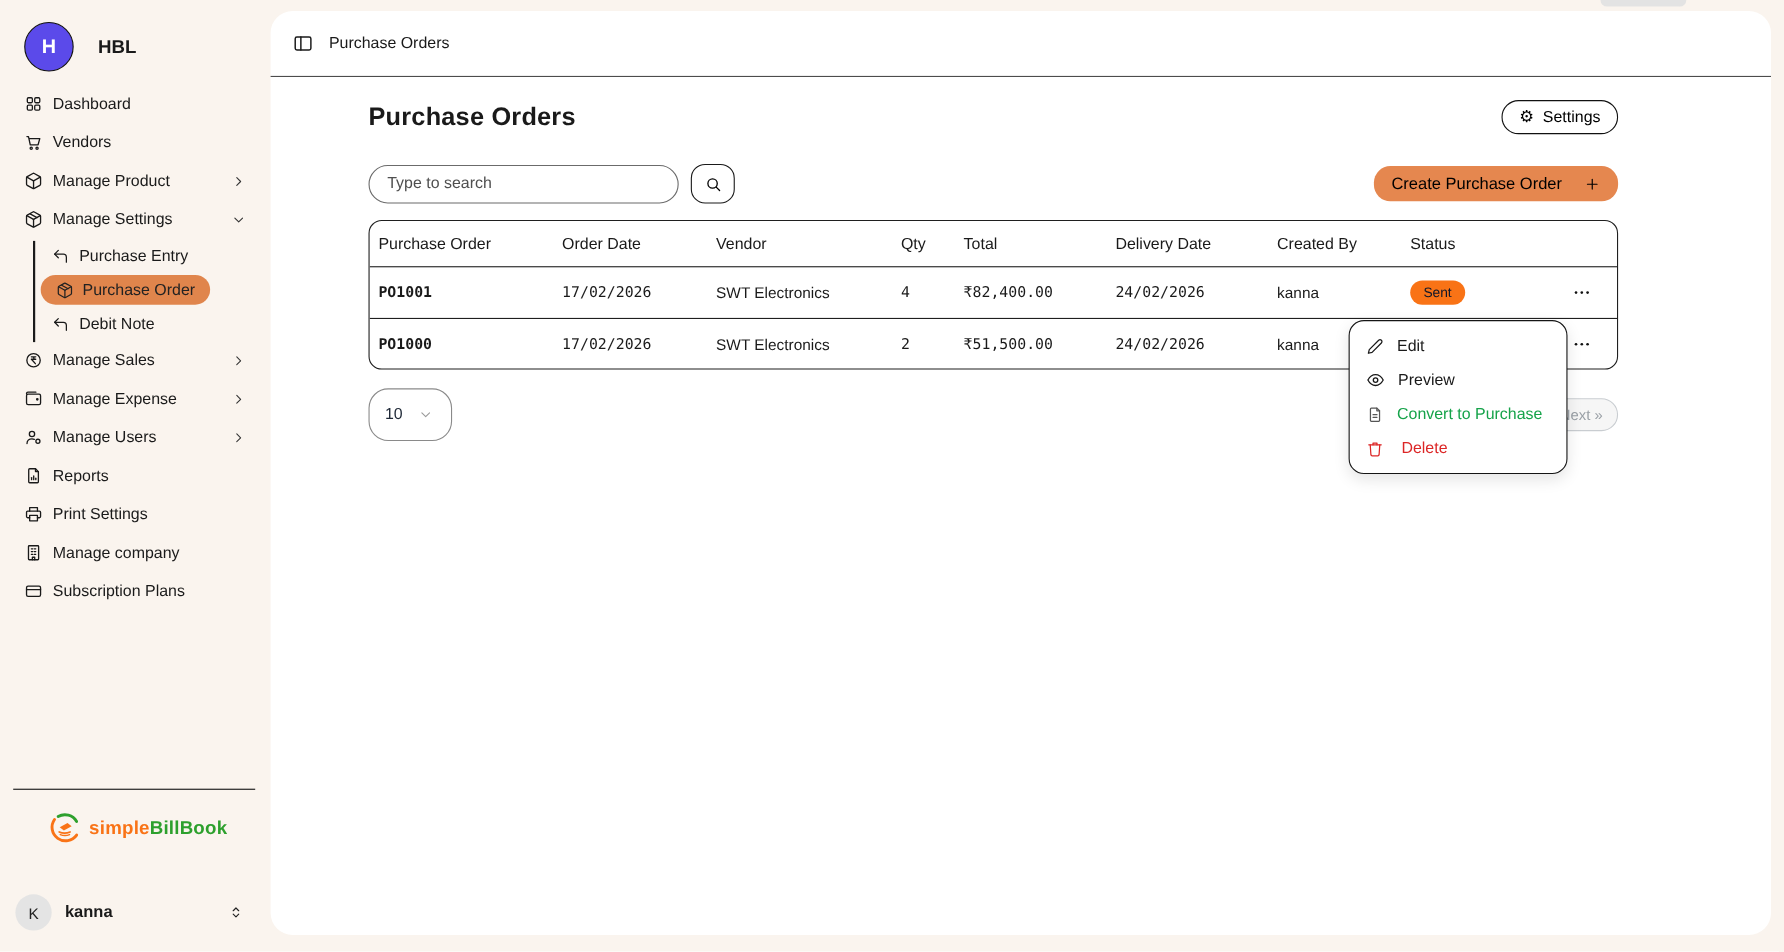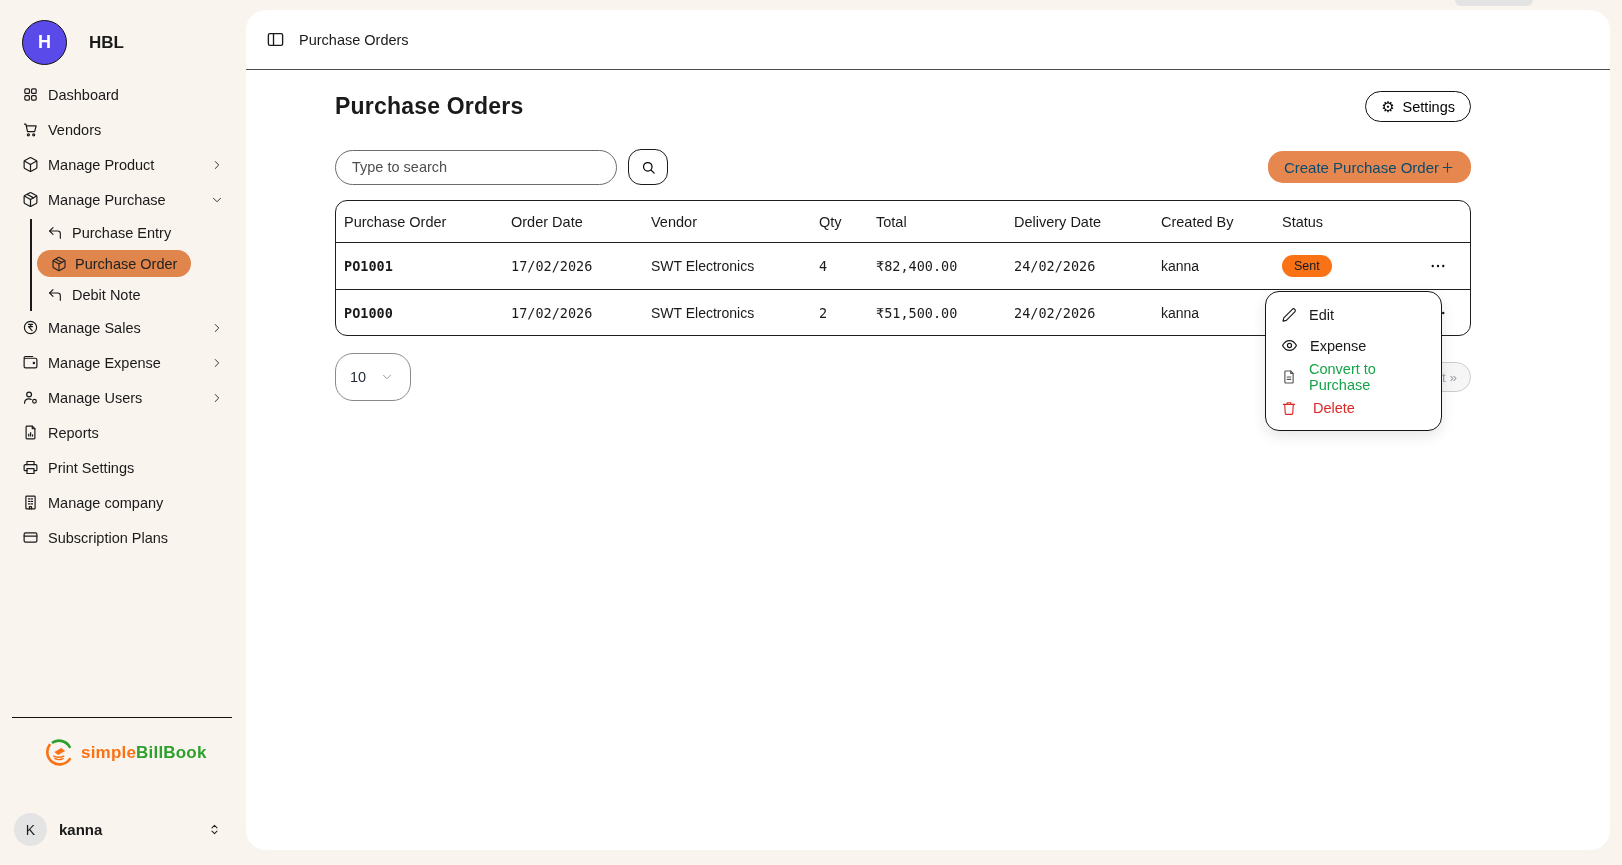--- a/index.html
+++ b/index.html
@@ -47,21 +47,21 @@
   .topbar { height:60px; display:flex; align-items:center; padding-left:20px; gap:14px; border-bottom:1px solid #4c4c4c; }
   .topbar .tb-title { font-size:14.5px; }
   .page { margin:0 139px 0 89px; }
   .page-head { margin-top:21px; display:flex; align-items:center; justify-content:space-between; }
   .page-title { font-size:23px; font-weight:bold; letter-spacing:.2px; }
   .settings-btn { display:flex; align-items:center; gap:8px; height:31px; padding:0 15px; border:1.4px solid #111; border-radius:16px; background:#fff; font-size:14.5px; cursor:pointer; }
   .search-row { margin-top:27px; display:flex; align-items:center; gap:11px; }
   .search-input { width:282px; height:35px; border:1.3px solid #6b6b6b; border-radius:18px; padding:0 16px; font-size:14.5px; font-family:inherit; color:#333; background:#fff; outline:none; }
   .search-input::placeholder { color:#4f4f4f; }
   .search-btn { width:40px; height:36px; border:1.3px solid #1a1a1a; border-radius:13px; background:#fff; display:flex; align-items:center; justify-content:center; cursor:pointer; }
-  .create-btn { margin-left:auto; height:30px; display:flex; align-items:center; gap:1px; padding:16px 16px; background:#e5874f; border:none; border-radius:15px; color:#0c4a6e; font-size:15px; font-family:inherit; cursor:pointer; }
+  .create-btn { margin-left:auto; height:30px; display:flex; align-items:center; gap:20px; padding:16px 16px; background:#e5874f; border:none; border-radius:15px; color:#000000; font-size:15px; font-family:inherit; cursor:pointer; }
 
   
   .po-table { margin-top:15px; border:1.2px solid #1f1f1f; border-radius:12px; overflow:hidden; background:#fff; }
   .trow { display:grid; grid-template-columns:167px 140px 168px 57px 138px 147px 121px 124px 1fr; align-items:center; padding-left:8px; }
   .trow.head { height:42px; border-bottom:1.2px solid #1f1f1f; font-size:14.5px; }
   .trow.body { height:46px; font-size:14px; }
   .trow.body + .trow.body { border-top:1.2px solid #1f1f1f; }
   .mono { font-family:"DejaVu Sans Mono", monospace; font-size:13.5px; }
   .mono.b { font-weight:bold; }
   .badge { display:inline-flex; align-items:center; height:22px; padding:0 12px; border-radius:11px; background:#f97316; color:#0f172a; font-size:12.5px; width:max-content; }
@@ -70,21 +70,21 @@
   .dots-btn { background:none; border:none; cursor:pointer; color:#111; display:flex; }
 
   
   .pag-row { margin-top:17px; display:flex; align-items:center; }
   .size-select { width:76px; height:48px; border:1.3px solid #8a8a8a; border-radius:18px; display:flex; align-items:center; padding:0 14px; gap:14px; background:#fff; cursor:pointer; }
   .size-select .val { font-size:14.5px; color:#1f2937; }
   .size-select .chev { color:#9a9a9a; }
   .next-btn { margin-left:auto; height:30px; padding:0 13px; border:1.3px solid #c9cdd1; border-radius:15px; background:#f6f6f6; color:#9aa0a6; font-size:13.5px; font-family:inherit; cursor:pointer; }
 
   
-  .ctx-menu { position:absolute; left:1265px; top:291px; width:177px; background:#fff; border:1.6px solid #151515; border-radius:14px; padding:7px 0; box-shadow:0 5px 14px rgba(0,0,0,.10); }
+  .ctx-menu { position:absolute; left:1226px; top:291px; width:199px; background:#fff; border:1.6px solid #151515; border-radius:14px; padding:7px 0; box-shadow:0 5px 14px rgba(0,0,0,.10); }
   .ctx-item { height:31px; display:flex; align-items:center; gap:12px; padding:0 15px; font-size:14.5px; cursor:pointer; }
   .ctx-item .ci { flex:none; display:flex; }
 </style>
 </head>
 <body>
 
 <div class="top-artifact"></div>
 
 <aside class="sidebar">
   <div class="brand">
@@ -121,21 +121,21 @@
           <polyline points="9 6 15 12 9 18"></polyline>
         </svg>
     </div>
     <div class="nav-item">
       <svg class="ic" width="17" height="17" viewBox="0 0 24 24">
           <path d="M21 16V8a1.8 1.8 0 0 0-.9-1.6l-7.2-4a1.8 1.8 0 0 0-1.8 0l-7.2 4A1.8 1.8 0 0 0 3 8v8a1.8 1.8 0 0 0 .9 1.6l7.2 4a1.8 1.8 0 0 0 1.8 0l7.2-4A1.8 1.8 0 0 0 21 16z"></path>
           <polyline points="3.4 7.1 12 11.9 20.6 7.1"></polyline>
           <line x1="12" y1="21.5" x2="12" y2="11.9"></line>
           <polyline points="7.6 4.9 16.4 9.7"></polyline>
         </svg>
-      <span>Manage Purchase</span>
+      <span>Manage Settings</span>
       <svg class="ic chev" width="14" height="14" viewBox="0 0 24 24">
           <polyline points="6 9 12 15 18 9"></polyline>
         </svg>
     </div>
 
     <div class="sub-wrap">
       <div class="sub-line"></div>
       <div class="sub-item">
         <svg class="ic" width="16" height="16" viewBox="0 0 24 24">
             <polyline points="9 14 4 9 9 4"></polyline>
@@ -363,21 +363,21 @@
       </span>
     <span>Edit</span>
   </div>
   <div class="ctx-item" style="color:#1a1a1a">
     <span class="ci">
         <svg class="ic" width="17" height="17" viewBox="0 0 24 24" stroke-width="1.6">
           <path d="M2.2 12c2.5-4.8 6.6-7 9.8-7s7.3 2.2 9.8 7c-2.5 4.8-6.6 7-9.8 7s-7.3-2.2-9.8-7z"></path>
           <circle cx="12" cy="12" r="2.9"></circle>
         </svg>
       </span>
-    <span>Expense</span>
+    <span>Preview</span>
   </div>
   <div class="ctx-item" style="color:#16a34a">
     <span class="ci" style="color:#555">
         <svg class="ic" width="16" height="16" viewBox="0 0 24 24" stroke-width="1.6">
           <path d="M14.5 3H7a1.2 1.2 0 0 0-1.2 1.2v15.6A1.2 1.2 0 0 0 7 21h10a1.2 1.2 0 0 0 1.2-1.2V6.7z"></path>
           <polyline points="14.5 3 14.5 6.7 18.2 6.7"></polyline>
           <line x1="9.3" y1="12" x2="14.7" y2="12"></line>
           <line x1="9.3" y1="15.5" x2="14.7" y2="15.5"></line>
         </svg>
       </span>

